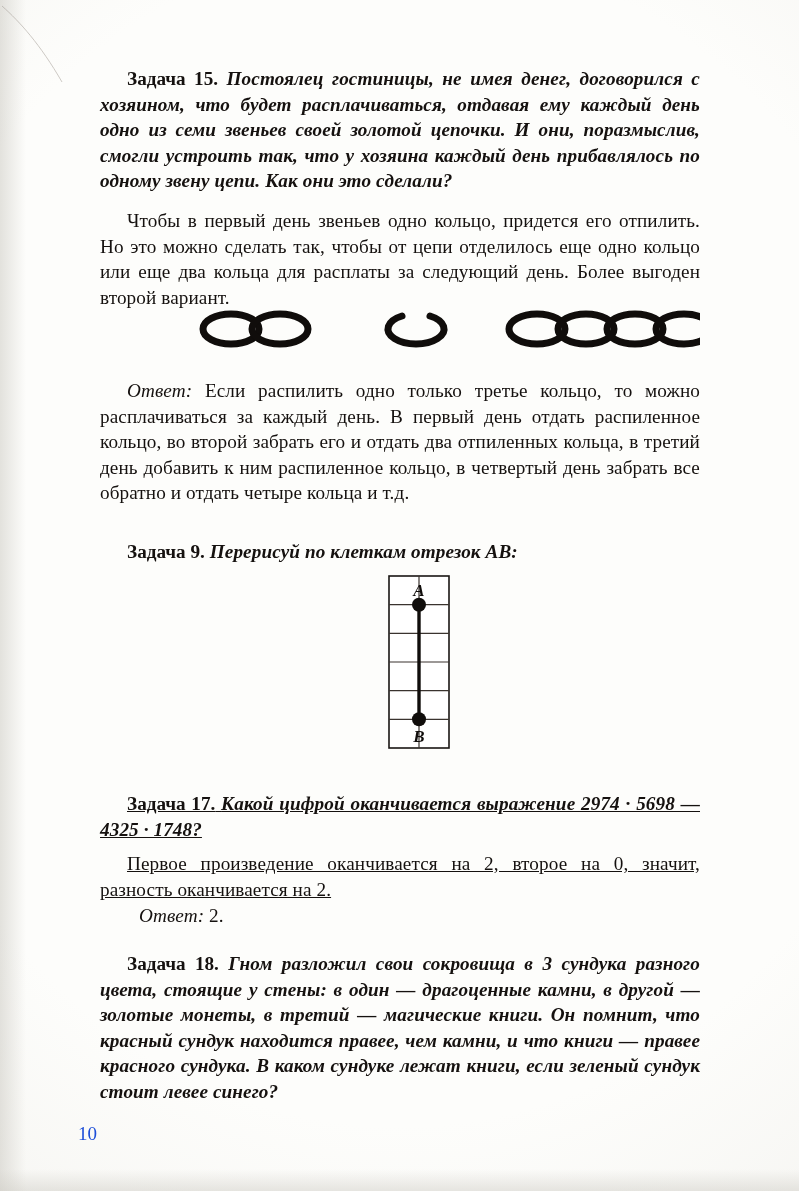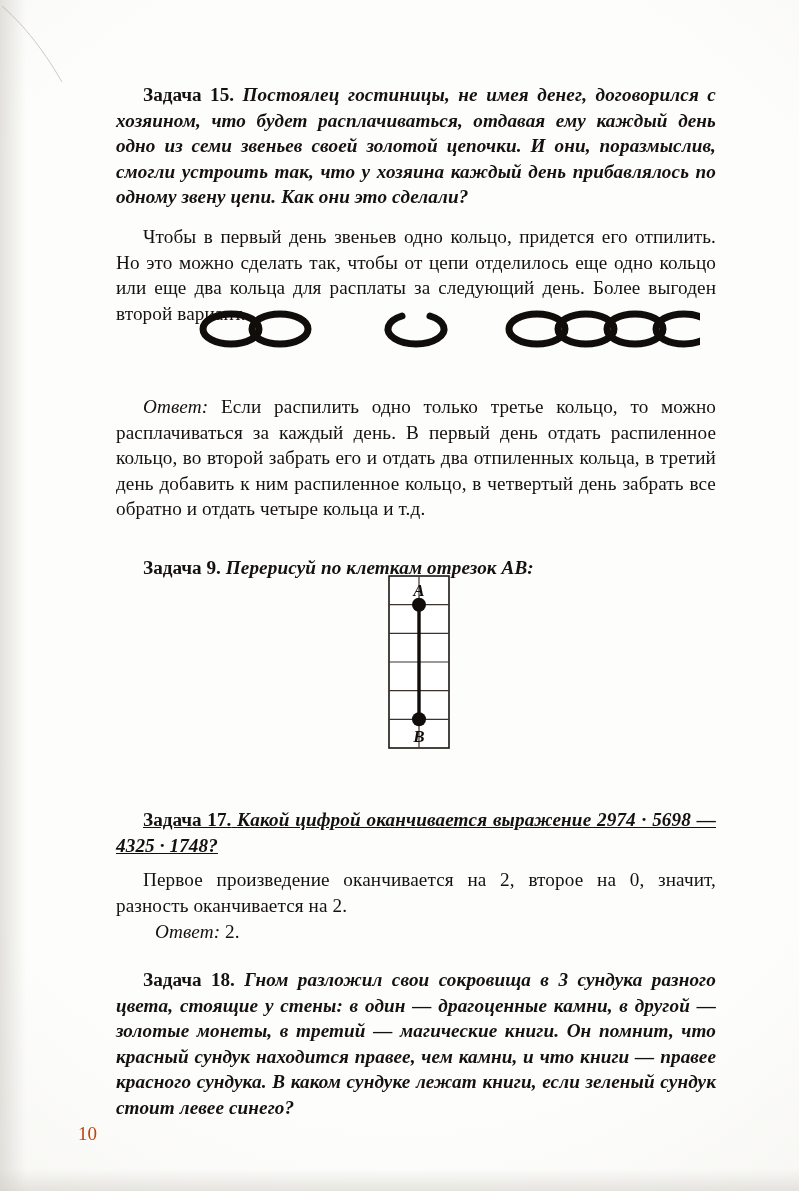--- a/index.html
+++ b/index.html
@@ -53,21 +53,21 @@
   }
 
   .content {
     position: absolute;
     left: 100px;
     top: 0;
     width: 600px;
   }
 
   p {
-    margin: 16px;
+    margin: 0;
     text-align: justify;
     font-size: 19.2px;
     line-height: 25.5px;
     letter-spacing: .1px;
   }
 
   .task-body {
     font-style: italic;
     font-weight: 600;
   }
@@ -82,32 +82,32 @@
   }
   .indent { text-indent: 27px; }
 
   .blk-t15      { position: absolute; left: 0;  top: 66px;  width: 600px; }
   .blk-sol15    { position: absolute; left: 0;  top: 208px; width: 600px; }
   .rings        { position: absolute; left: 0;  top: 303px; width: 600px; height: 52px; }
   .blk-ans15    { position: absolute; left: 0;  top: 378px; width: 600px; }
   .blk-t16      { position: absolute; left: 0;  top: 539px; width: 600px; }
   .gridfig      { position: absolute; left: 285px; top: 572px; }
   .blk-t17      { position: absolute; left: 0;  top: 791px; width: 600px; text-decoration: underline; }
-  .blk-sol17    { position: absolute; left: 0;  top: 851px; width: 600px; }
+  .blk-sol17    { position: absolute; left: 0;  top: 851px; width: 600px; text-decoration: underline; }
   .blk-ans17    { position: absolute; left: 12px;  top: 903px; width: 600px; }
   .blk-t18      { position: absolute; left: 0;  top: 951px; width: 600px; }
 
   .page-number {
     position: absolute;
     left: 78px;
     top: 1122px;
     font-size: 19px;
     line-height: 24px;
     font-family: "Liberation Serif", "DejaVu Serif", serif;
-    color: #c2410c;
+    color: #1d4ed8;
   }
 
   svg { display: block; }
 </style>
 </head>
 <body>
 
 <div class="page">
 
   <div class="paper-tone"></div>

